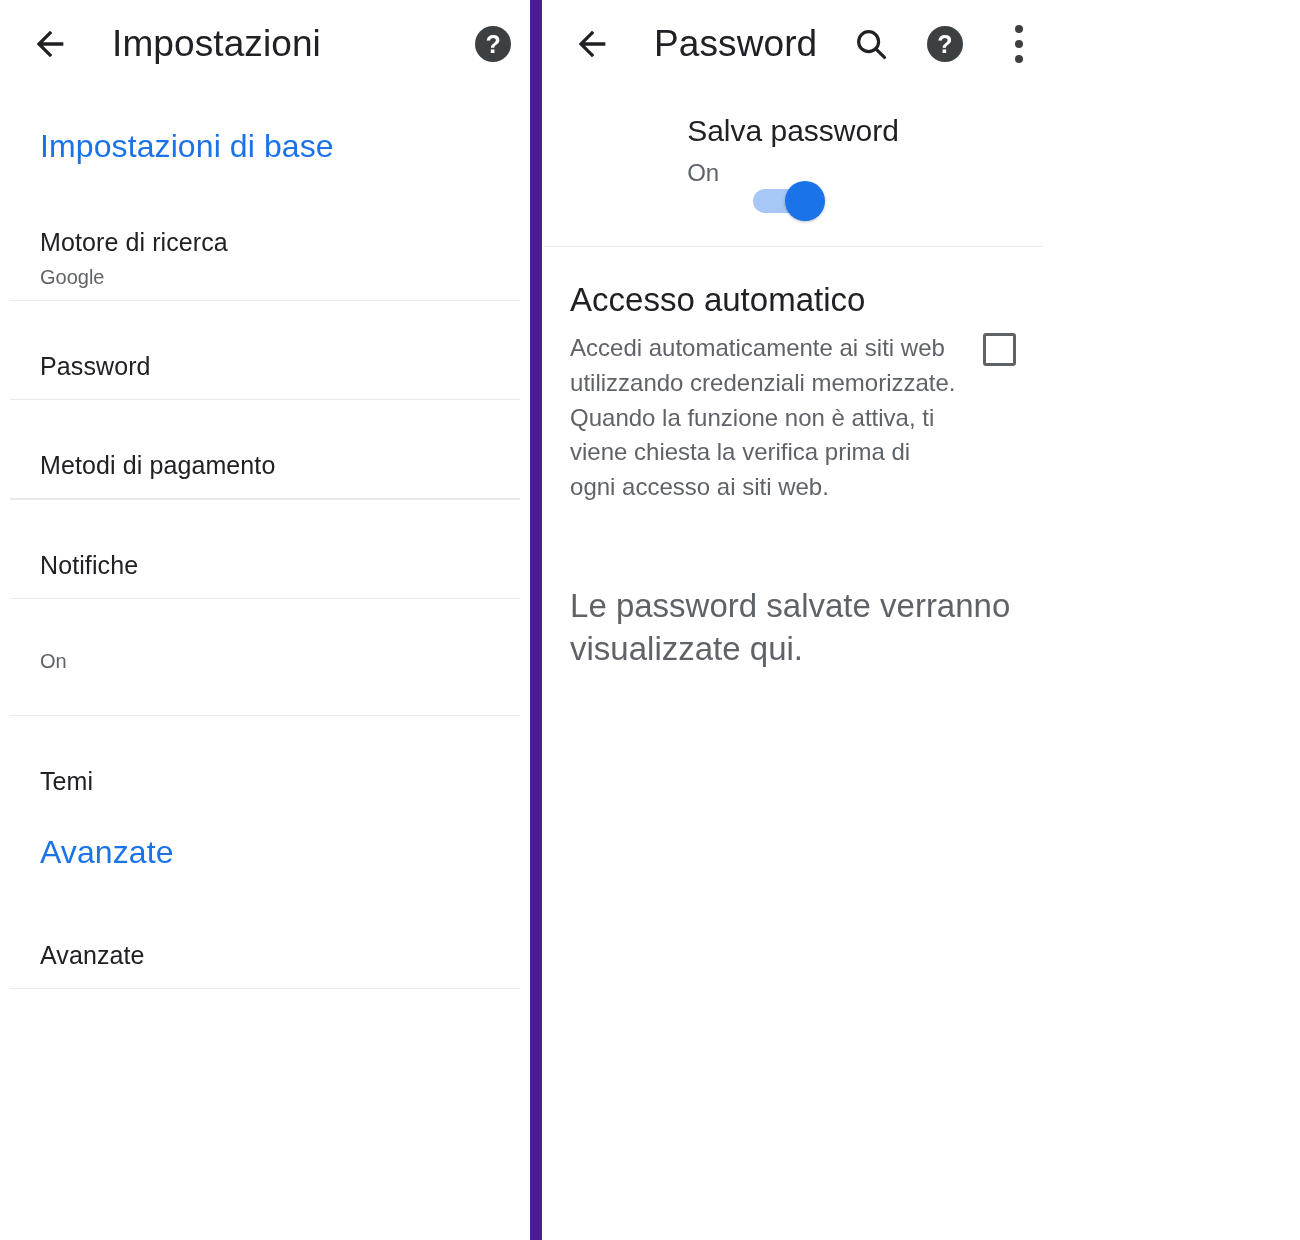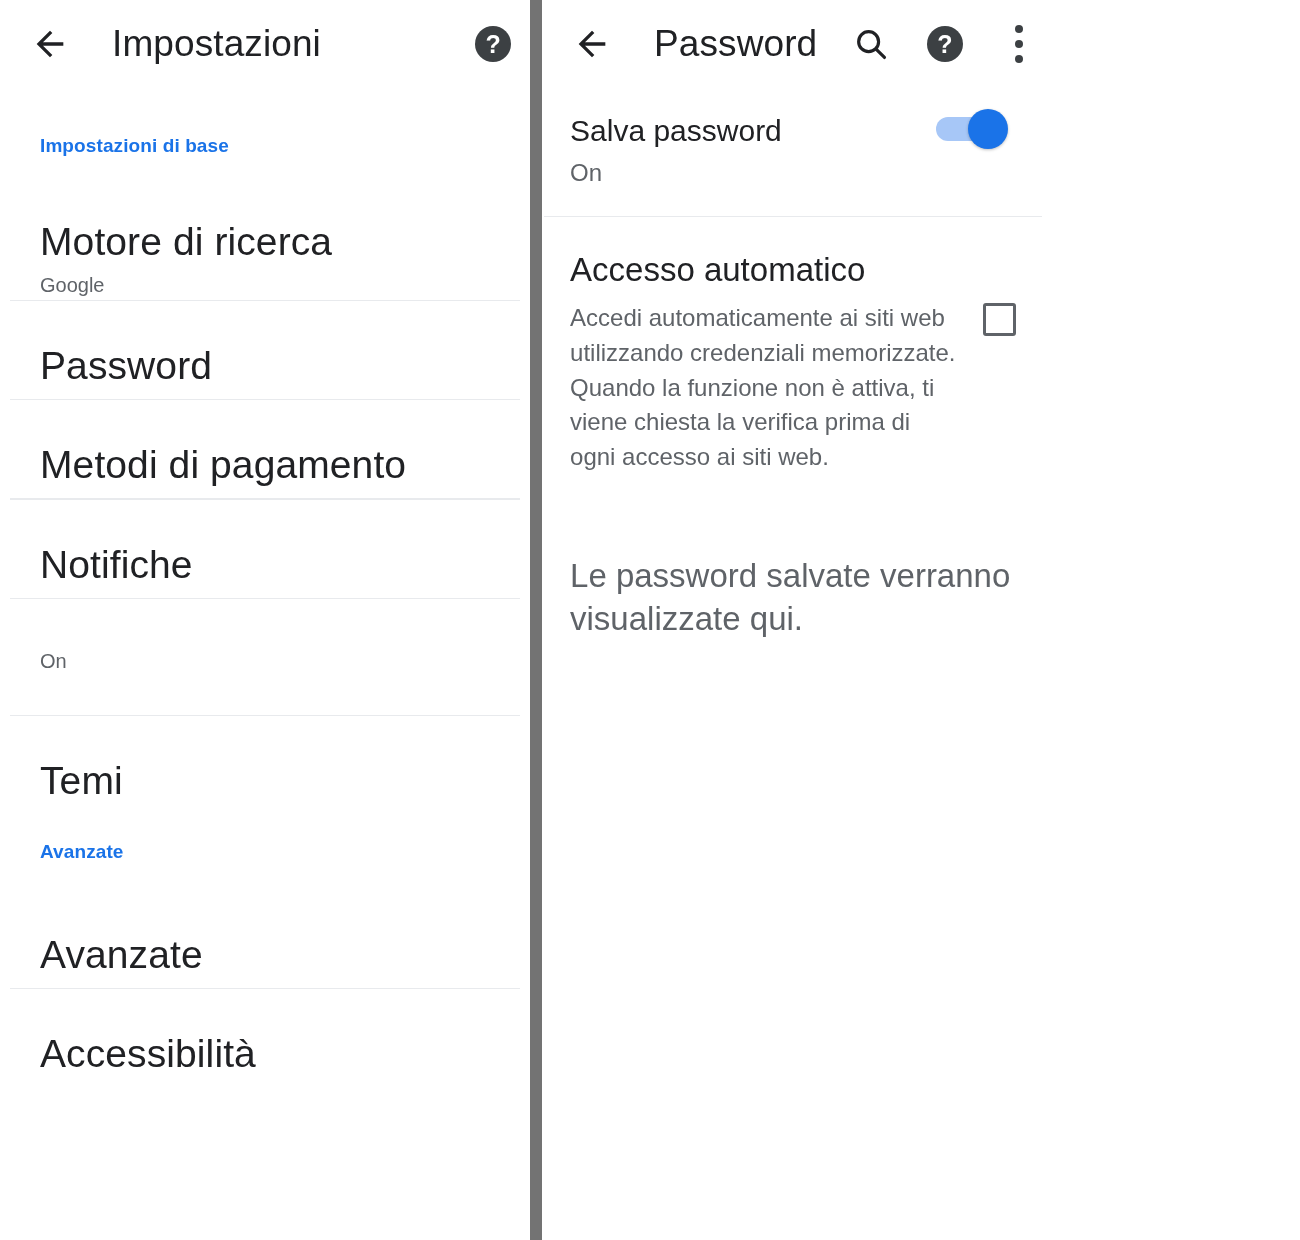--- a/index.html
+++ b/index.html
@@ -11,21 +11,21 @@
     font-family: "Liberation Sans", sans-serif;
     -webkit-font-smoothing: antialiased;
   }
 
   .screen {
     position: relative;
     width: 1056px;
     height: 1240px;
     display: flex;
     overflow: hidden;
-    background: #737373;
+    background: #4c1d95;
     gap: 12px;
   }
 
   
   .panel {
     position: relative;
     height: 1240px;
     background: #ffffff;
     overflow: hidden;
   }
@@ -132,37 +132,37 @@
     white-space: nowrap;
   }
 
   .list { position: absolute; top: 20px; left: 0; right: 0; }
 
   .section-header {
     height: 76px;
     display: flex;
     align-items: center;
     padding: 0 0 0 40px;
-    font-size: 19px;
+    font-size: 32px;
     color: #1a73e8;
-    font-weight: 700;
+    font-weight: 400;
     letter-spacing: .1px;
   }
 
   .row {
     position: relative;
     min-height: 98px;
     display: flex;
     flex-direction: column;
     justify-content: center;
     padding: 0 40px;
     cursor: pointer;
   }
   .row-title {
-    font-size: 39px;
+    font-size: 25px;
     color: #202124;
     font-weight: 400;
     letter-spacing: .1px;
     line-height: 1.15;
     margin-top: 33px;
   }
   .row-sub {
     font-size: 20px;
     color: #5f6368;
     margin-top: 9px;
@@ -175,22 +175,24 @@
     background: #e8eaed;
     margin: 0 10px;
   }
 
   
   .right-body { position: relative; }
 
   .switch-row {
     position: relative;
     display: flex;
+    align-items: center;
     padding: 26px 40px 30px 28px;
     cursor: pointer;
+    flex-direction: column;
   }
   .switch-texts { flex: 1 1 auto; }
   .switch-title {
     font-size: 30px;
     color: #202124;
     line-height: 1.15;
   }
   .switch-sub {
     font-size: 24px;
     color: #5f6368;
@@ -332,23 +334,20 @@
           <div class="row-title">Temi</div>
         </div>
 
         <div class="section-header">Avanzate</div>
 
         <div class="row">
           <div class="row-title">Avanzate</div>
         </div>
         <div class="divider"></div>
 
-        <div class="row">
-          <div class="row-title">Accessibilità</div>
-        </div>
 
       </div>
     </div>
   </div>
 
   <div class="panel panel-right">
 
     <div class="toolbar">
       <div class="tb-back">
         <svg width="40" height="40" viewBox="0 0 24 24">

